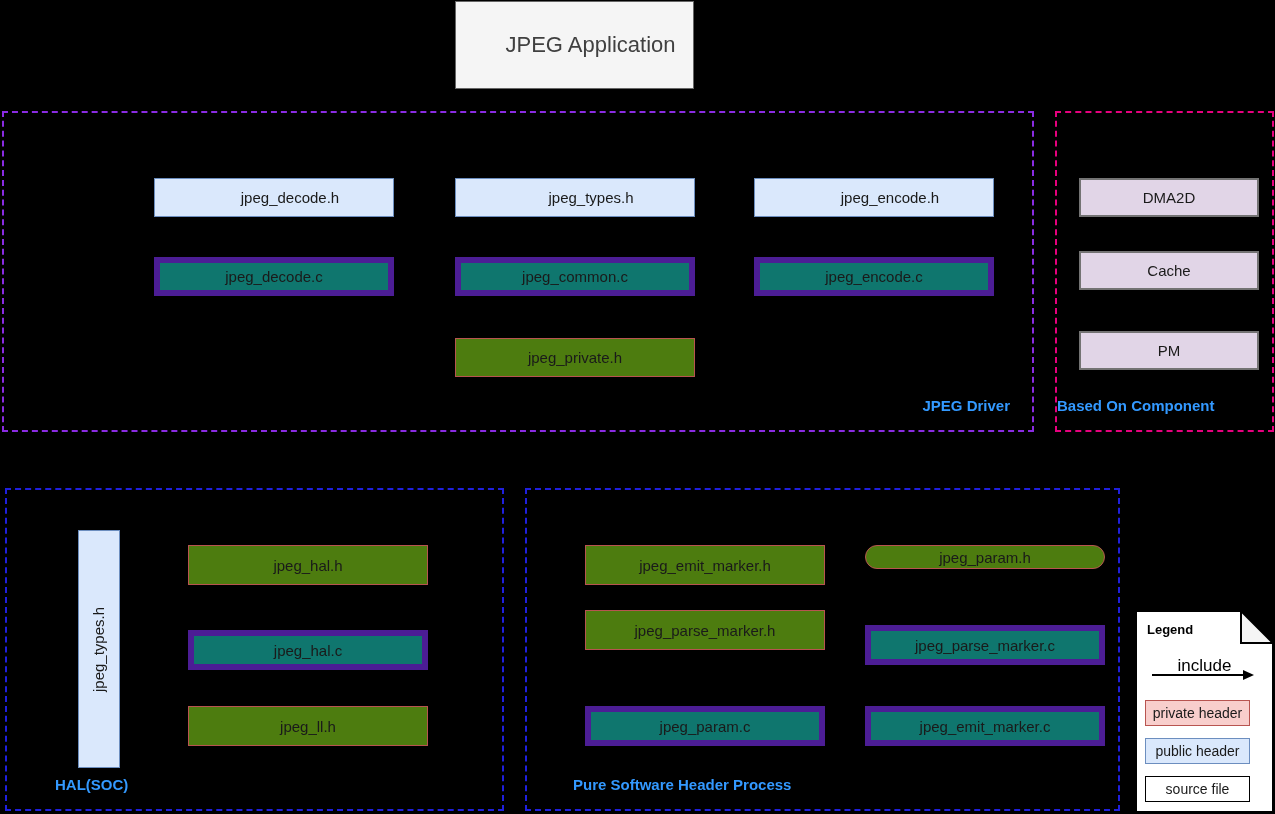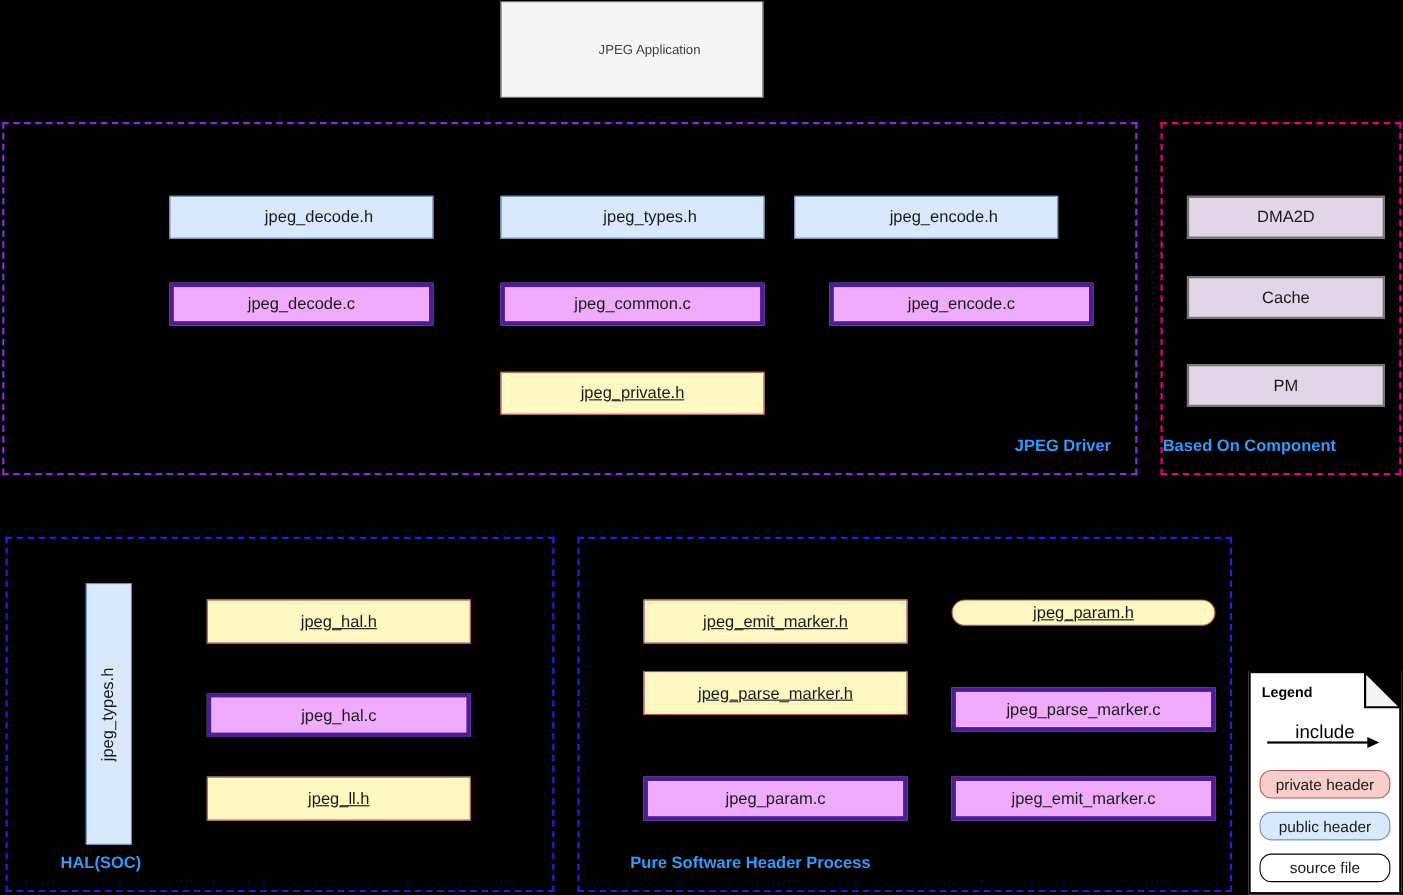--- a/index.html
+++ b/index.html
@@ -6,28 +6,28 @@
   .canvas{
     position:relative;width:1275px;height:814px;background:#000;overflow:hidden;
     font-family:"Liberation Sans","DejaVu Sans",sans-serif;
   }
   .box{
     position:absolute;display:flex;align-items:center;justify-content:center;
     box-sizing:border-box;font-size:15px;color:#1a1a1a;text-align:center;
     width:240px;height:39px;white-space:nowrap;
   }
   .public{background:#dae8fc;border:1px solid #6c8ebf;padding-left:32px;}
-  .private{background:#fef9c3;border:1px solid #b85450;text-decoration:underline;}
-  .source{background:#f0abfc;border:4px solid #4c1d95;}
+  .private{background:#4d7c0f;border:1px solid #b85450;}
+  .source{background:#0f766e;border:6px solid #4c1d95;}
   .component{background:#e1d5e7;border:2px solid #737373;width:180px;}
   .app-box{
     position:absolute;left:455px;top:1px;width:239px;height:88px;
     background:#f5f5f5;border:1px solid #666;box-sizing:border-box;
     display:flex;align-items:center;justify-content:center;
-    font-size:12px;color:#404040;padding-left:32px;
+    font-size:22px;color:#404040;padding-left:32px;
   }
   .region{position:absolute;box-sizing:border-box;}
   .region-driver{left:2px;top:111px;width:1032px;height:321px;border:2px dashed #8a2be2;}
   .region-based{left:1055px;top:111px;width:219px;height:321px;border:2px dashed #e6007e;}
   .region-hal{left:5px;top:488px;width:499px;height:323px;border:2px dashed #2020dd;}
   .region-pure{left:525px;top:488px;width:595px;height:323px;border:2px dashed #2020dd;}
   .region-label{
     position:absolute;font-size:15px;font-weight:bold;color:#3399ff;white-space:nowrap;
   }
   .vbox{
@@ -43,40 +43,40 @@
   }
   .legend-fold{position:absolute;top:-2px;right:-2px;display:block;}
   .legend-title{position:absolute;left:10px;top:10px;font-size:13px;font-weight:bold;color:#000;}
   .include-label{position:absolute;left:0;top:44px;width:100%;text-align:center;font-size:17px;color:#000;}
   .arrow-line{position:absolute;left:15px;top:62px;width:92px;height:0;border-top:2px solid #000;}
   .arrow-line::after{
     content:'';position:absolute;right:-10px;top:-6px;width:0;height:0;
     border-left:11px solid #000;border-top:5px solid transparent;border-bottom:5px solid transparent;
   }
   .legend-item{
-    position:absolute;left:8px;width:119px;height:26px;box-sizing:border-box;
-    display:flex;align-items:center;justify-content:center;font-size:14px;color:#1a1a1a;border-radius:11px;
+    position:absolute;left:8px;width:105px;height:26px;box-sizing:border-box;
+    display:flex;align-items:center;justify-content:center;font-size:14px;color:#1a1a1a;
   }
   .li-private{top:88px;background:#f8cecc;border:1px solid #b85450;}
   .li-public{top:126px;background:#dae8fc;border:1px solid #6c8ebf;}
   .li-source{top:164px;background:#ffffff;border:1px solid #000;}
 </style>
 </head>
 <body>
 
 <div class="canvas">
 
   <div class="app-box">
     <span>JPEG Application</span>
   </div>
 
   <div class="region region-driver">
     <div class="box public" style="left:150px;top:65px;">jpeg_decode.h</div>
     <div class="box public" style="left:451px;top:65px;">jpeg_types.h</div>
-    <div class="box public" style="left:718px;top:65px;">jpeg_encode.h</div>
+    <div class="box public" style="left:750px;top:65px;">jpeg_encode.h</div>
     <div class="box source" style="left:150px;top:144px;">jpeg_decode.c</div>
     <div class="box source" style="left:451px;top:144px;">jpeg_common.c</div>
     <div class="box source" style="left:750px;top:144px;">jpeg_encode.c</div>
     <div class="box private" style="left:451px;top:225px;">jpeg_private.h</div>
     <div class="region-label" style="right:22px;top:284px;">JPEG Driver</div>
   </div>
 
   <div class="region region-based">
     <div class="box component" style="left:22px;top:65px;">DMA2D</div>
     <div class="box component" style="left:22px;top:138px;">Cache</div>

